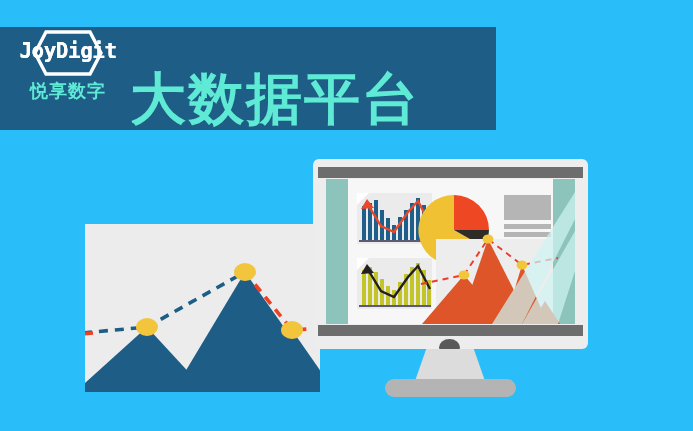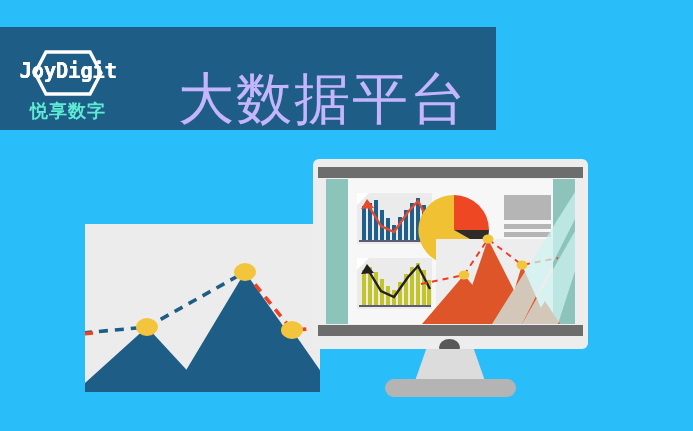--- a/index.html
+++ b/index.html
@@ -12,44 +12,43 @@
     position:relative;width:693px;height:431px;
     background:#29bdf9;overflow:hidden;
   }
 
   
   #header-banner{
     position:absolute;left:0;top:27px;width:496px;height:103px;
     background:#1d5d86;
   }
   #logo-block{
-    position:absolute;left:14px;top:20px;width:108px;height:88px;
+    position:absolute;left:14px;top:0;width:108px;height:88px;
   }
   #logo-hex{
     position:absolute;left:18px;top:2px;width:72px;height:48px;
   }
   #logo-wordmark{
     position:absolute;left:0;top:12px;width:108px;
     text-align:center;
     color:#ffffff;font-weight:bold;font-size:21px;
     letter-spacing:-0.5px;
     font-family:"DejaVu Sans Mono","Liberation Mono",monospace;
     text-shadow:0 0 0 #fff;
   }
   #logo-sub{
     position:absolute;left:0;top:52px;width:108px;
     text-align:center;color:#5eead4;
     font-size:18px;font-weight:bold;letter-spacing:1px;
   }
   #banner-title{
     position:absolute;left:130px;top:44px;
-    color:#c4b5fd;font-size:56px;font-weight:normal;
+    color:#5eead4;font-size:56px;font-weight:bold;
     letter-spacing:2px;line-height:56px;
     white-space:nowrap;
-    margin-left:48px;
   }
 
   
   #left-panel{
     position:absolute;left:85px;top:224px;width:235px;height:168px;
     background:#ececec;overflow:hidden;
   }
   #left-panel svg{display:block;}
 
   

